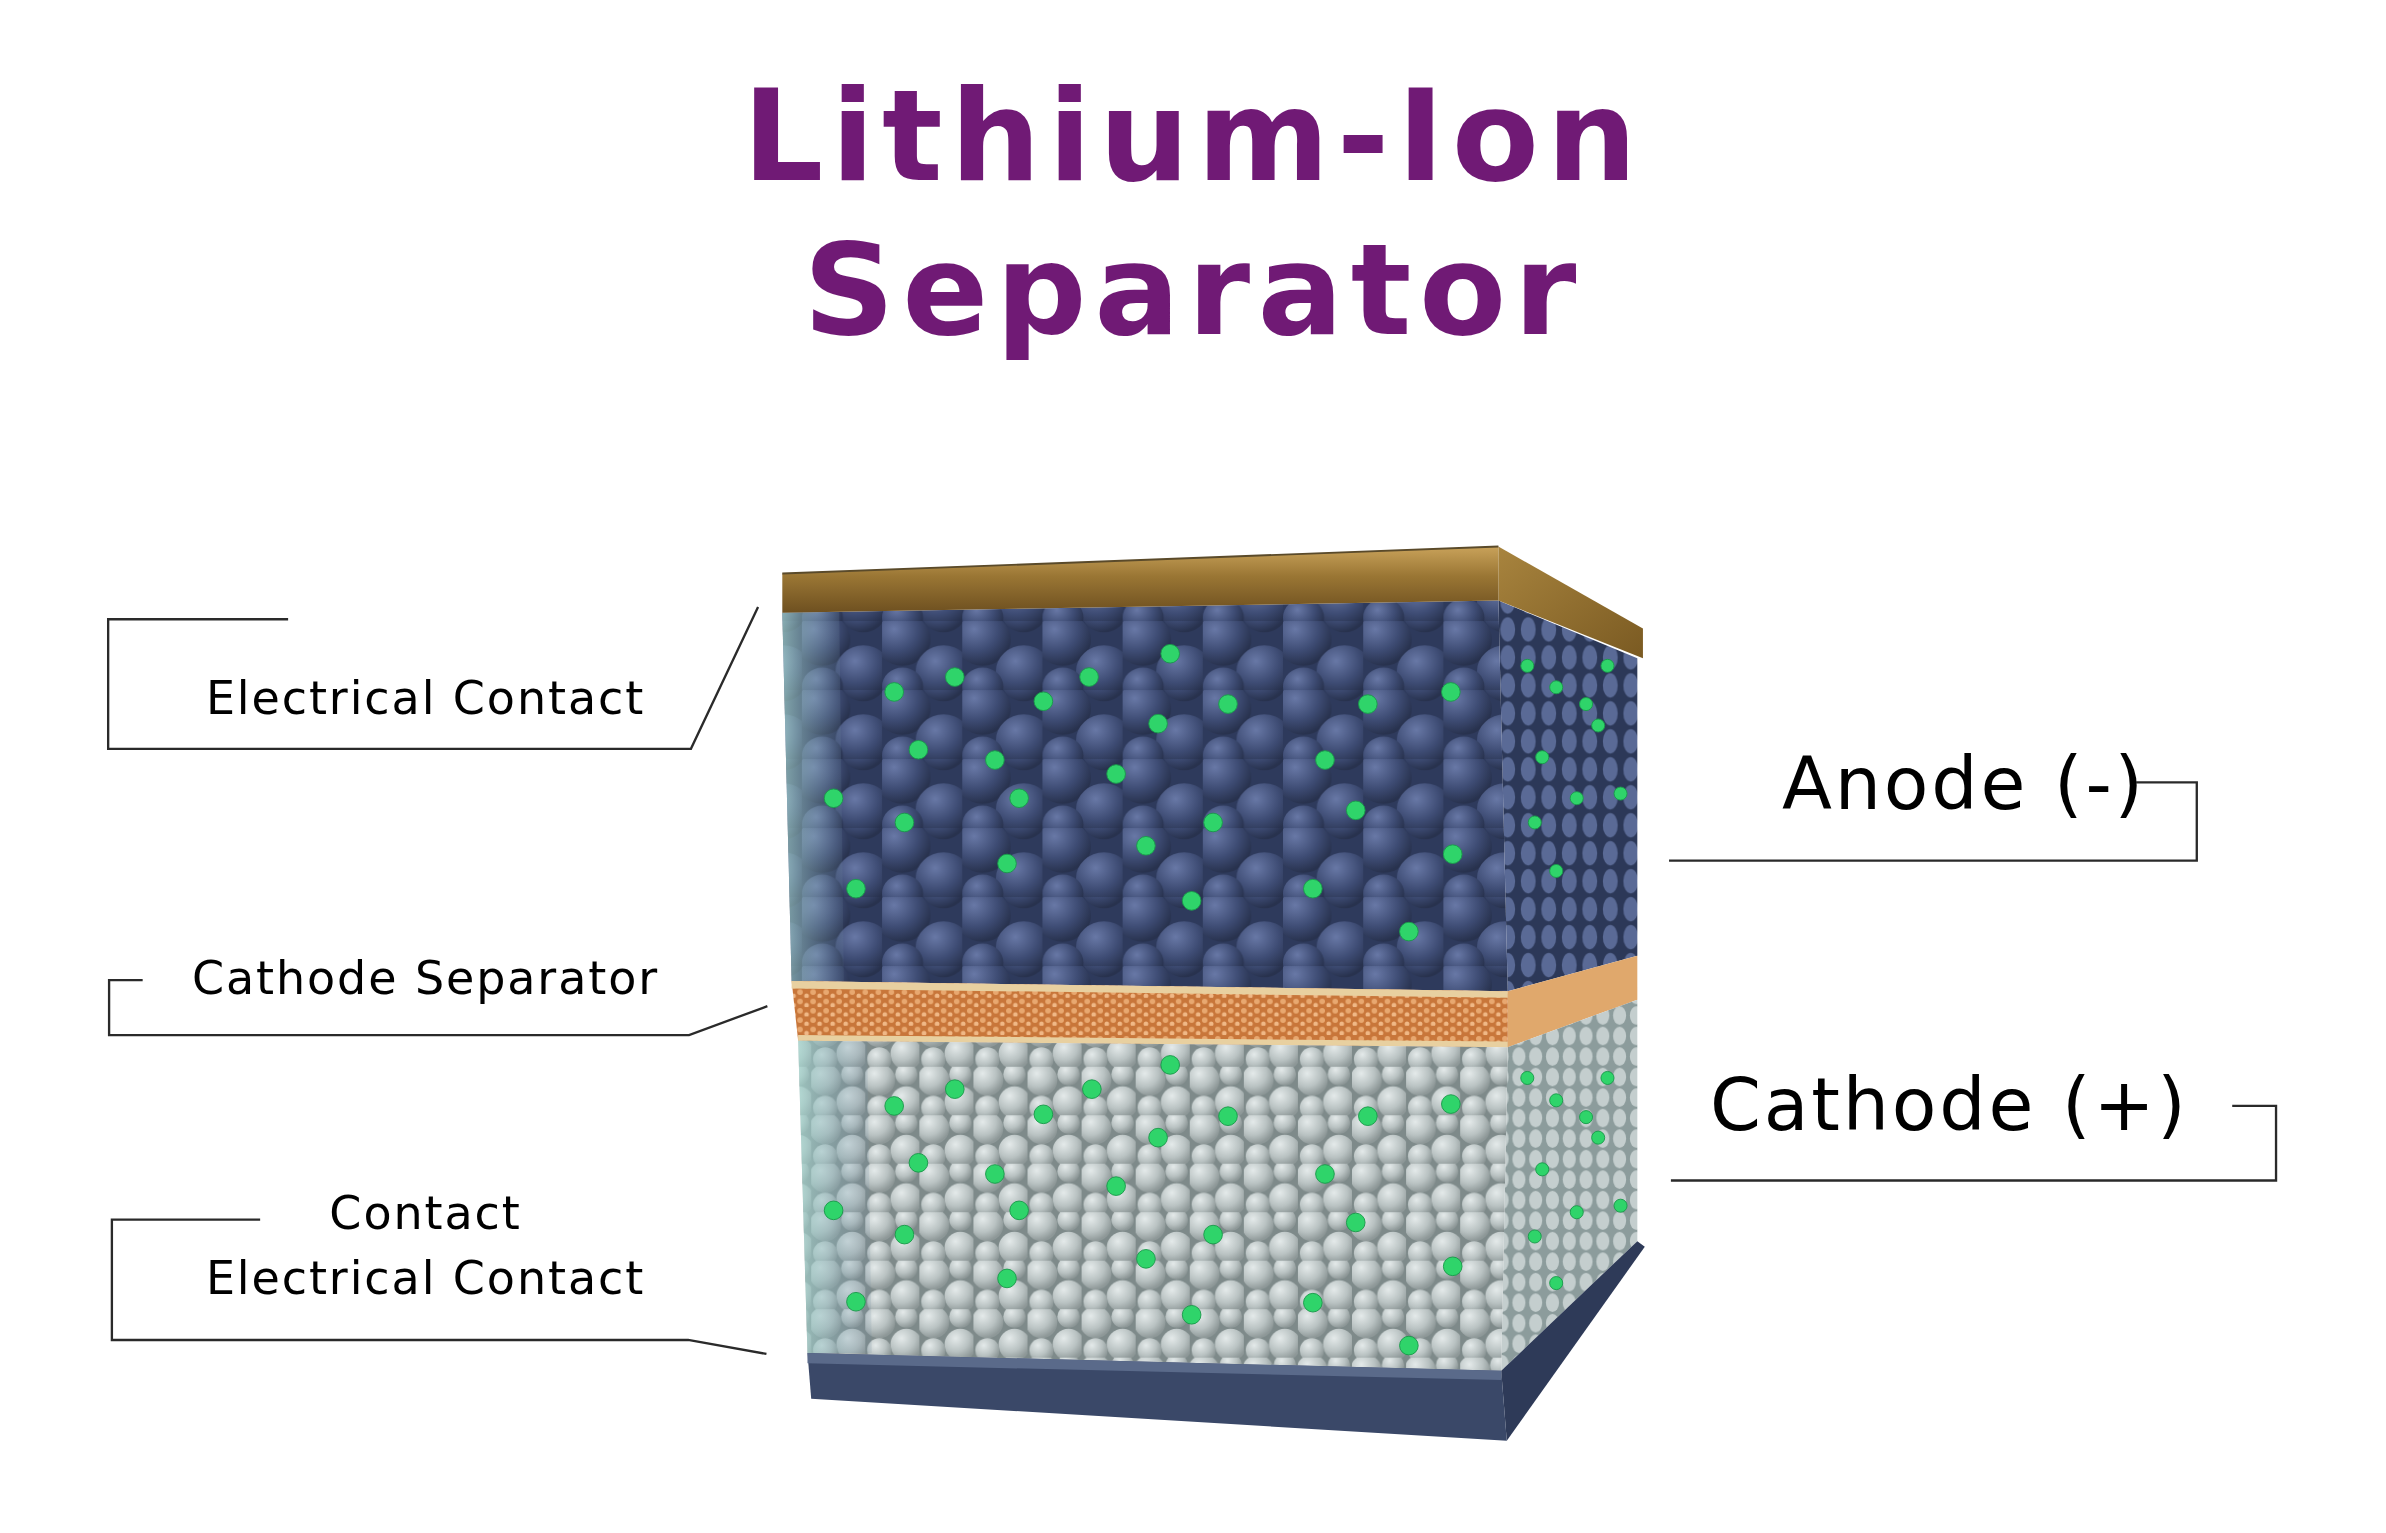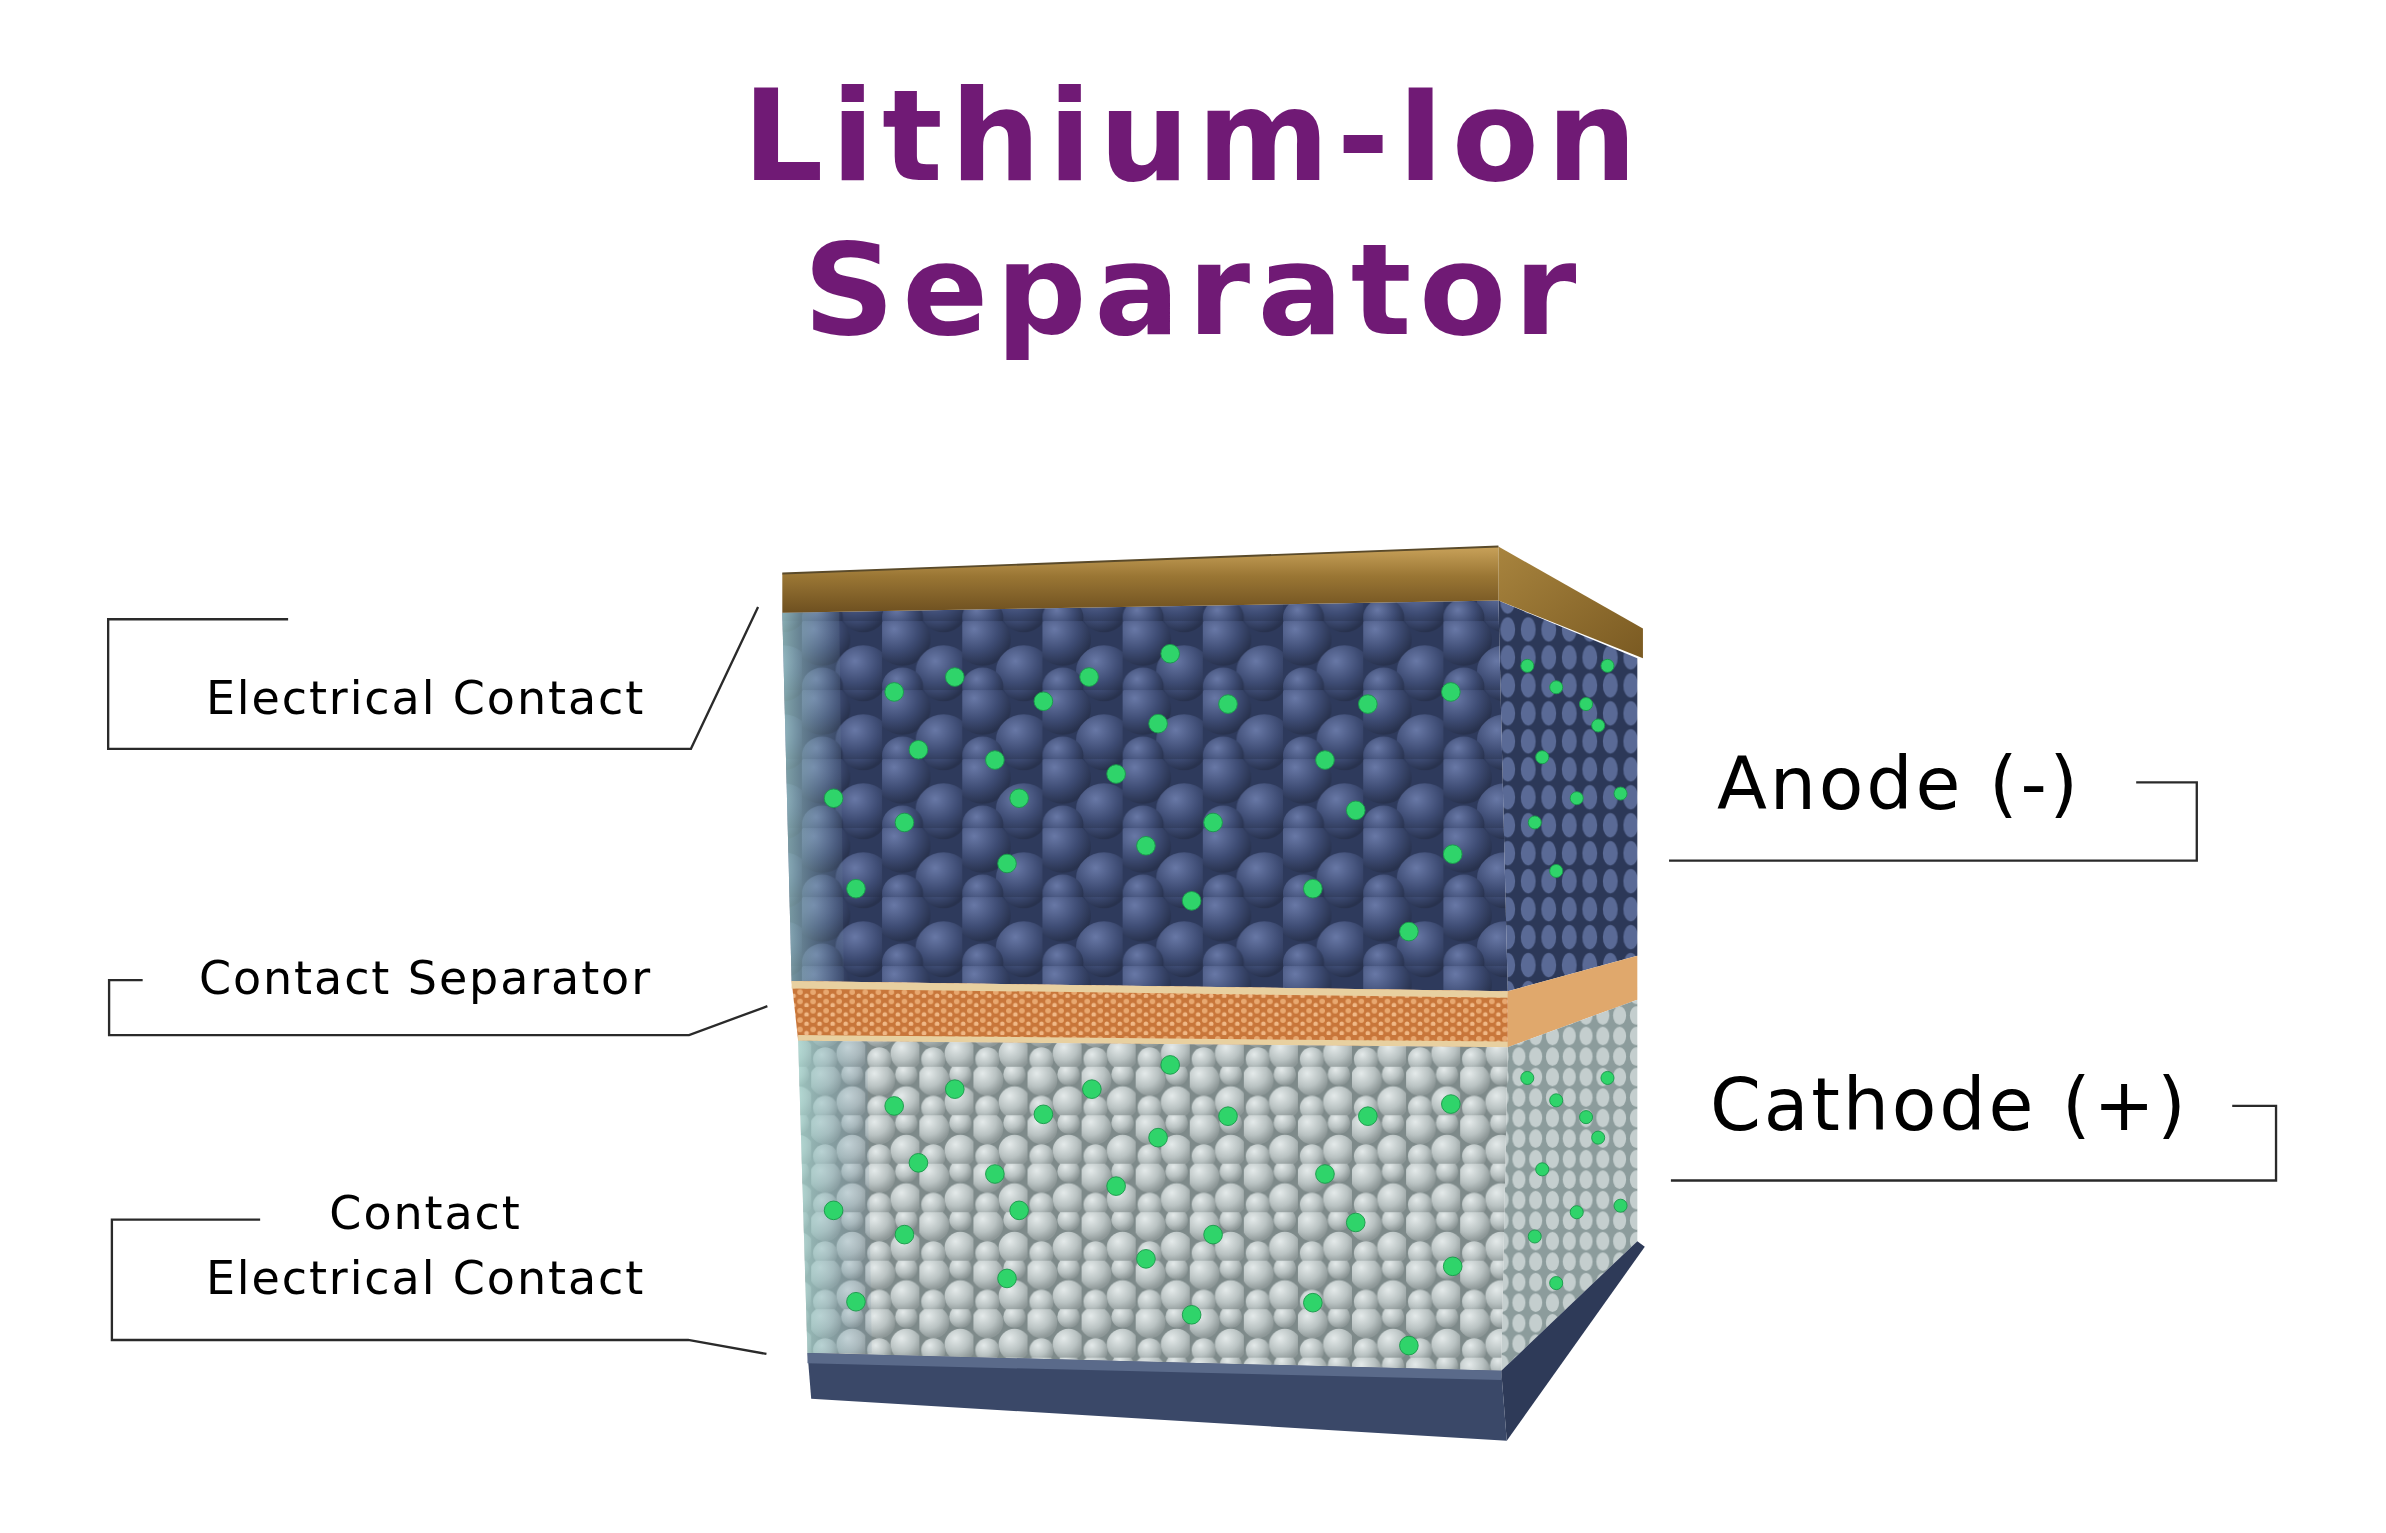--- a/index.html
+++ b/index.html
@@ -186,22 +186,22 @@
       <polyline points="309,664 116,664 116,803 741,803 813,651"></polyline>
       <polyline points="153,1051 117,1051 117,1110 739,1110 823,1079"></polyline>
       <polyline points="279,1308 120,1308 120,1437 738,1437 822,1452"></polyline>
       <polyline points="2291,839 2356,839 2356,923 1790,923"></polyline>
       <polyline points="2394,1186 2441,1186 2441,1266 1792,1266"></polyline>
     </g>
   </svg>
 
   <div class="lbl lbl-left" style="top:675px;">Electrical Contact</div>
 
-  <div class="lbl lbl-left" style="top:955px;">Contact Separator</div>
+  <div class="lbl lbl-left" style="top:955px;">Cathode Separator</div>
 
   <div class="lbl lbl-left" style="top:1190px;">Contact</div>
   <div class="lbl lbl-left" style="top:1255px;">Electrical Contact</div>
 
-  <div class="lbl lbl-right" style="left:1717px; top:747px;">Anode (-)</div>
+  <div class="lbl lbl-right" style="left:1782px; top:747px;">Anode (-)</div>
   <div class="lbl lbl-right" style="left:1710px; top:1068px;">Cathode (+)</div>
 
 </div>
 
 
 </body></html>

